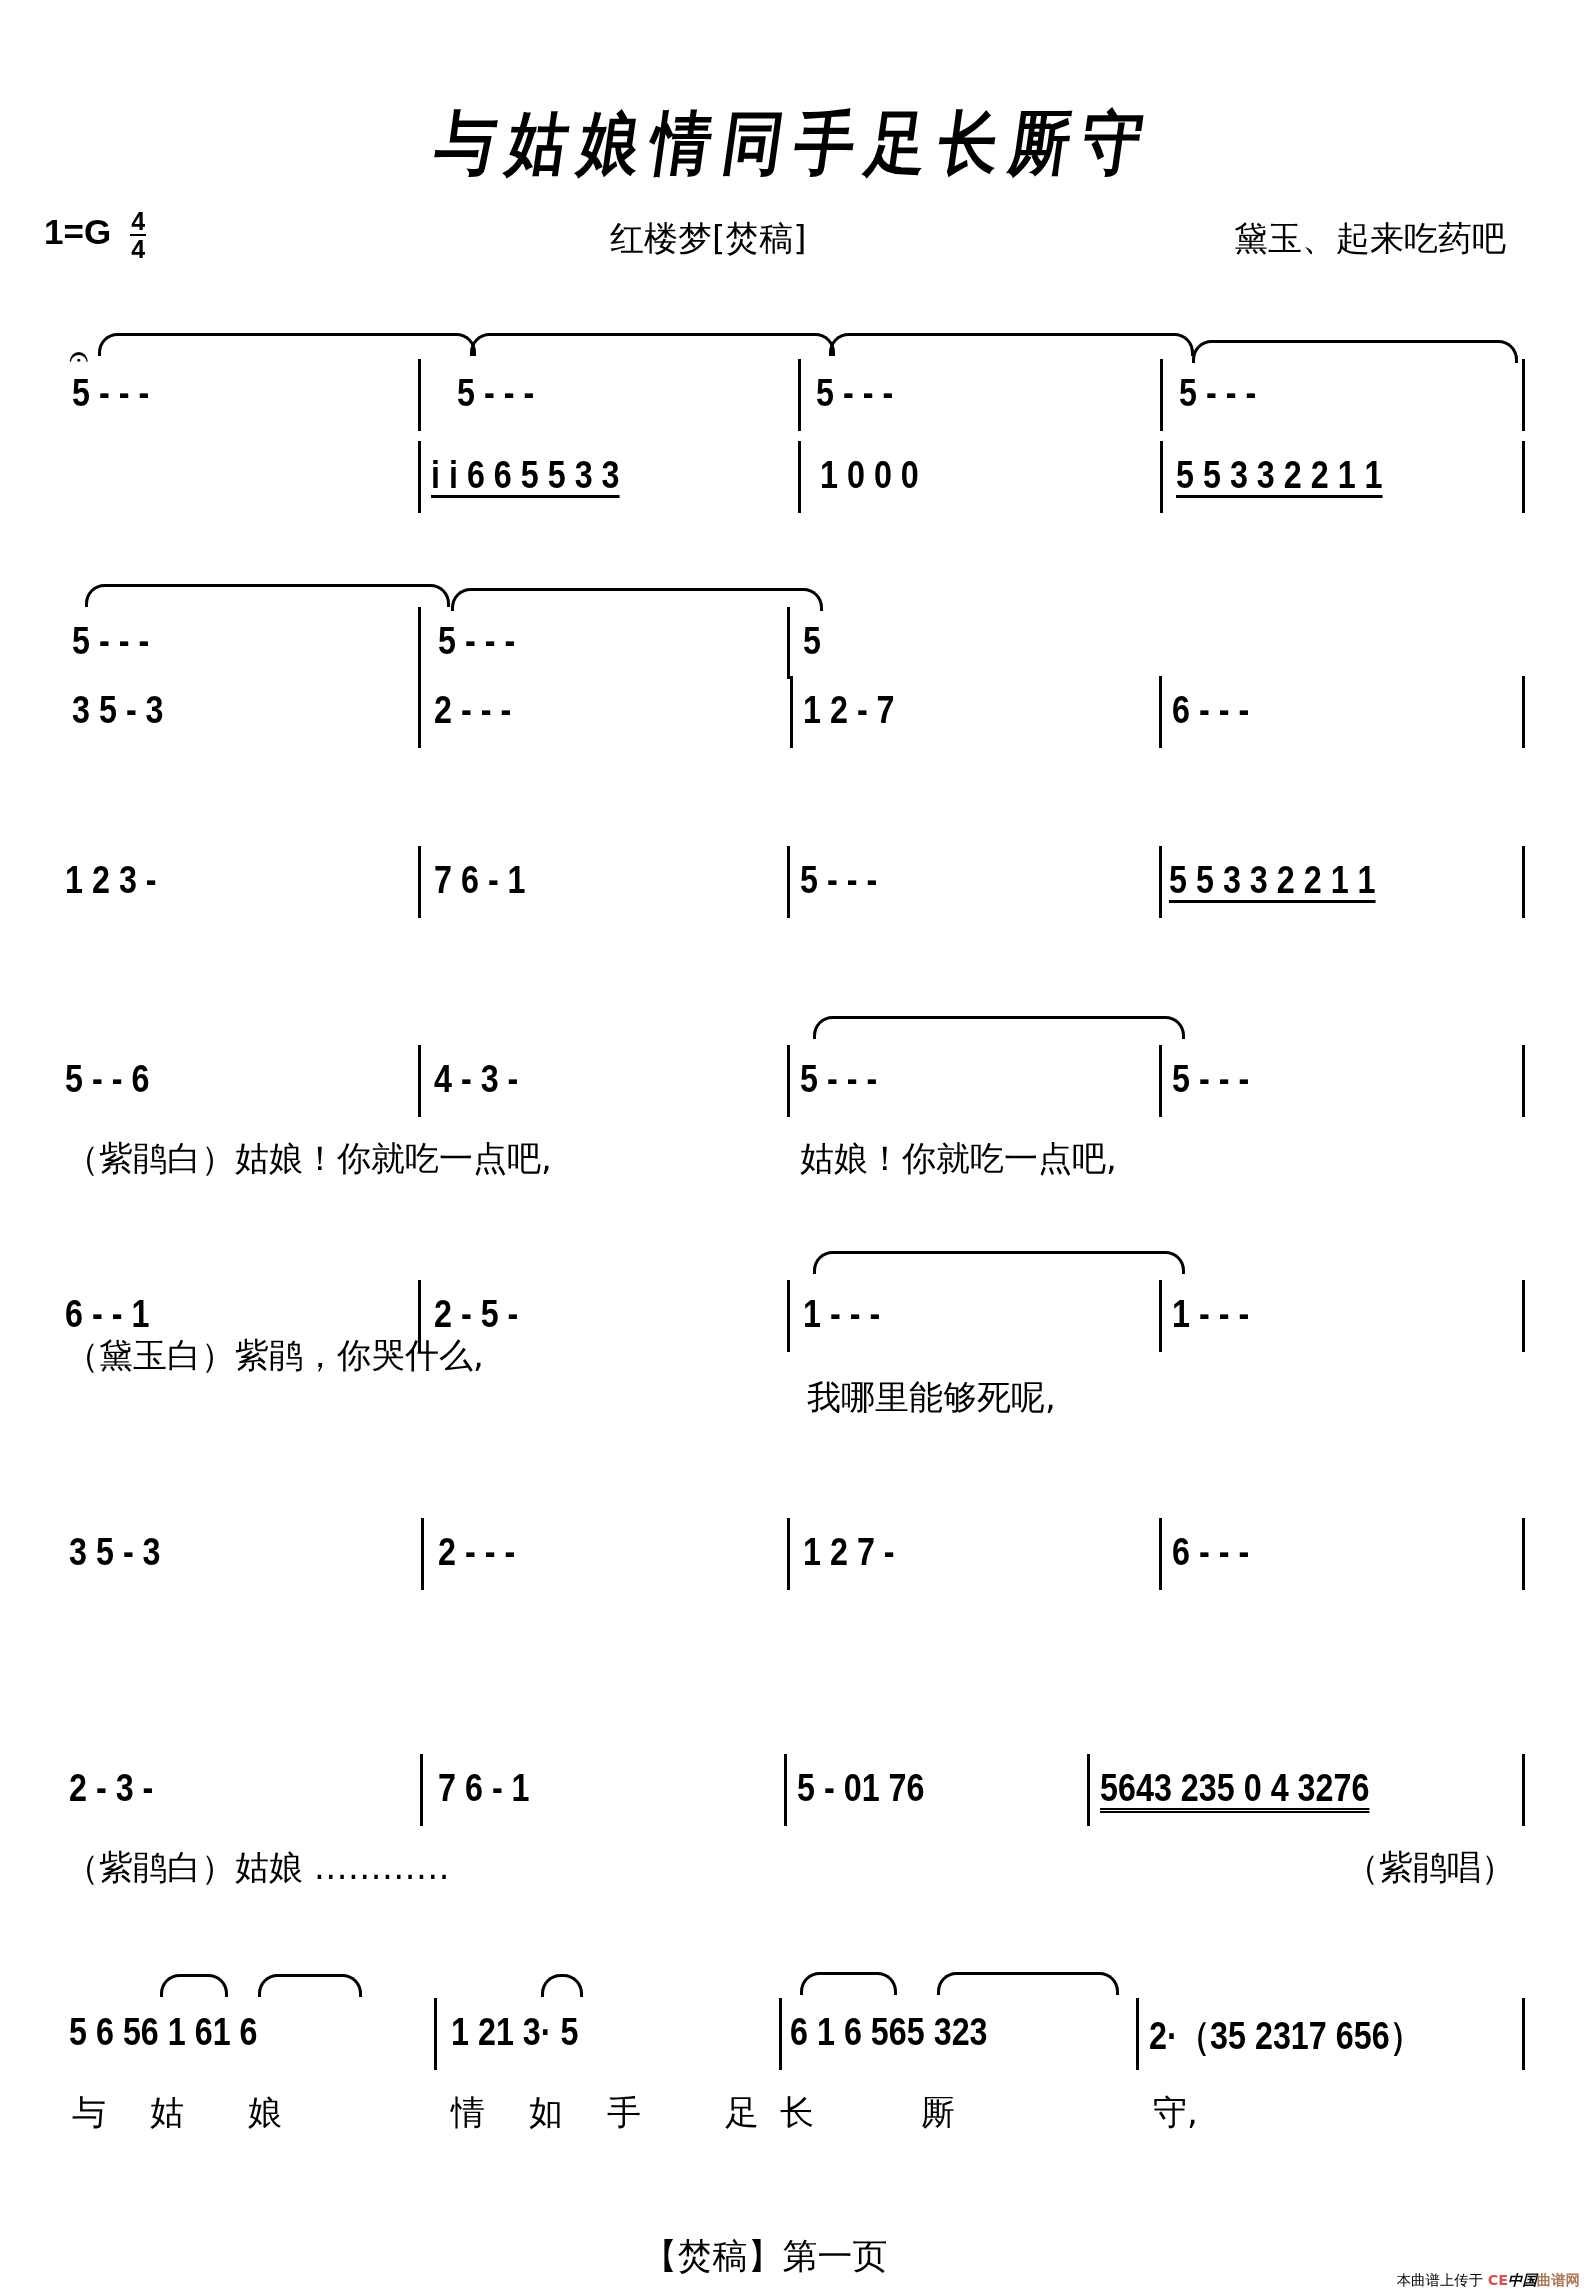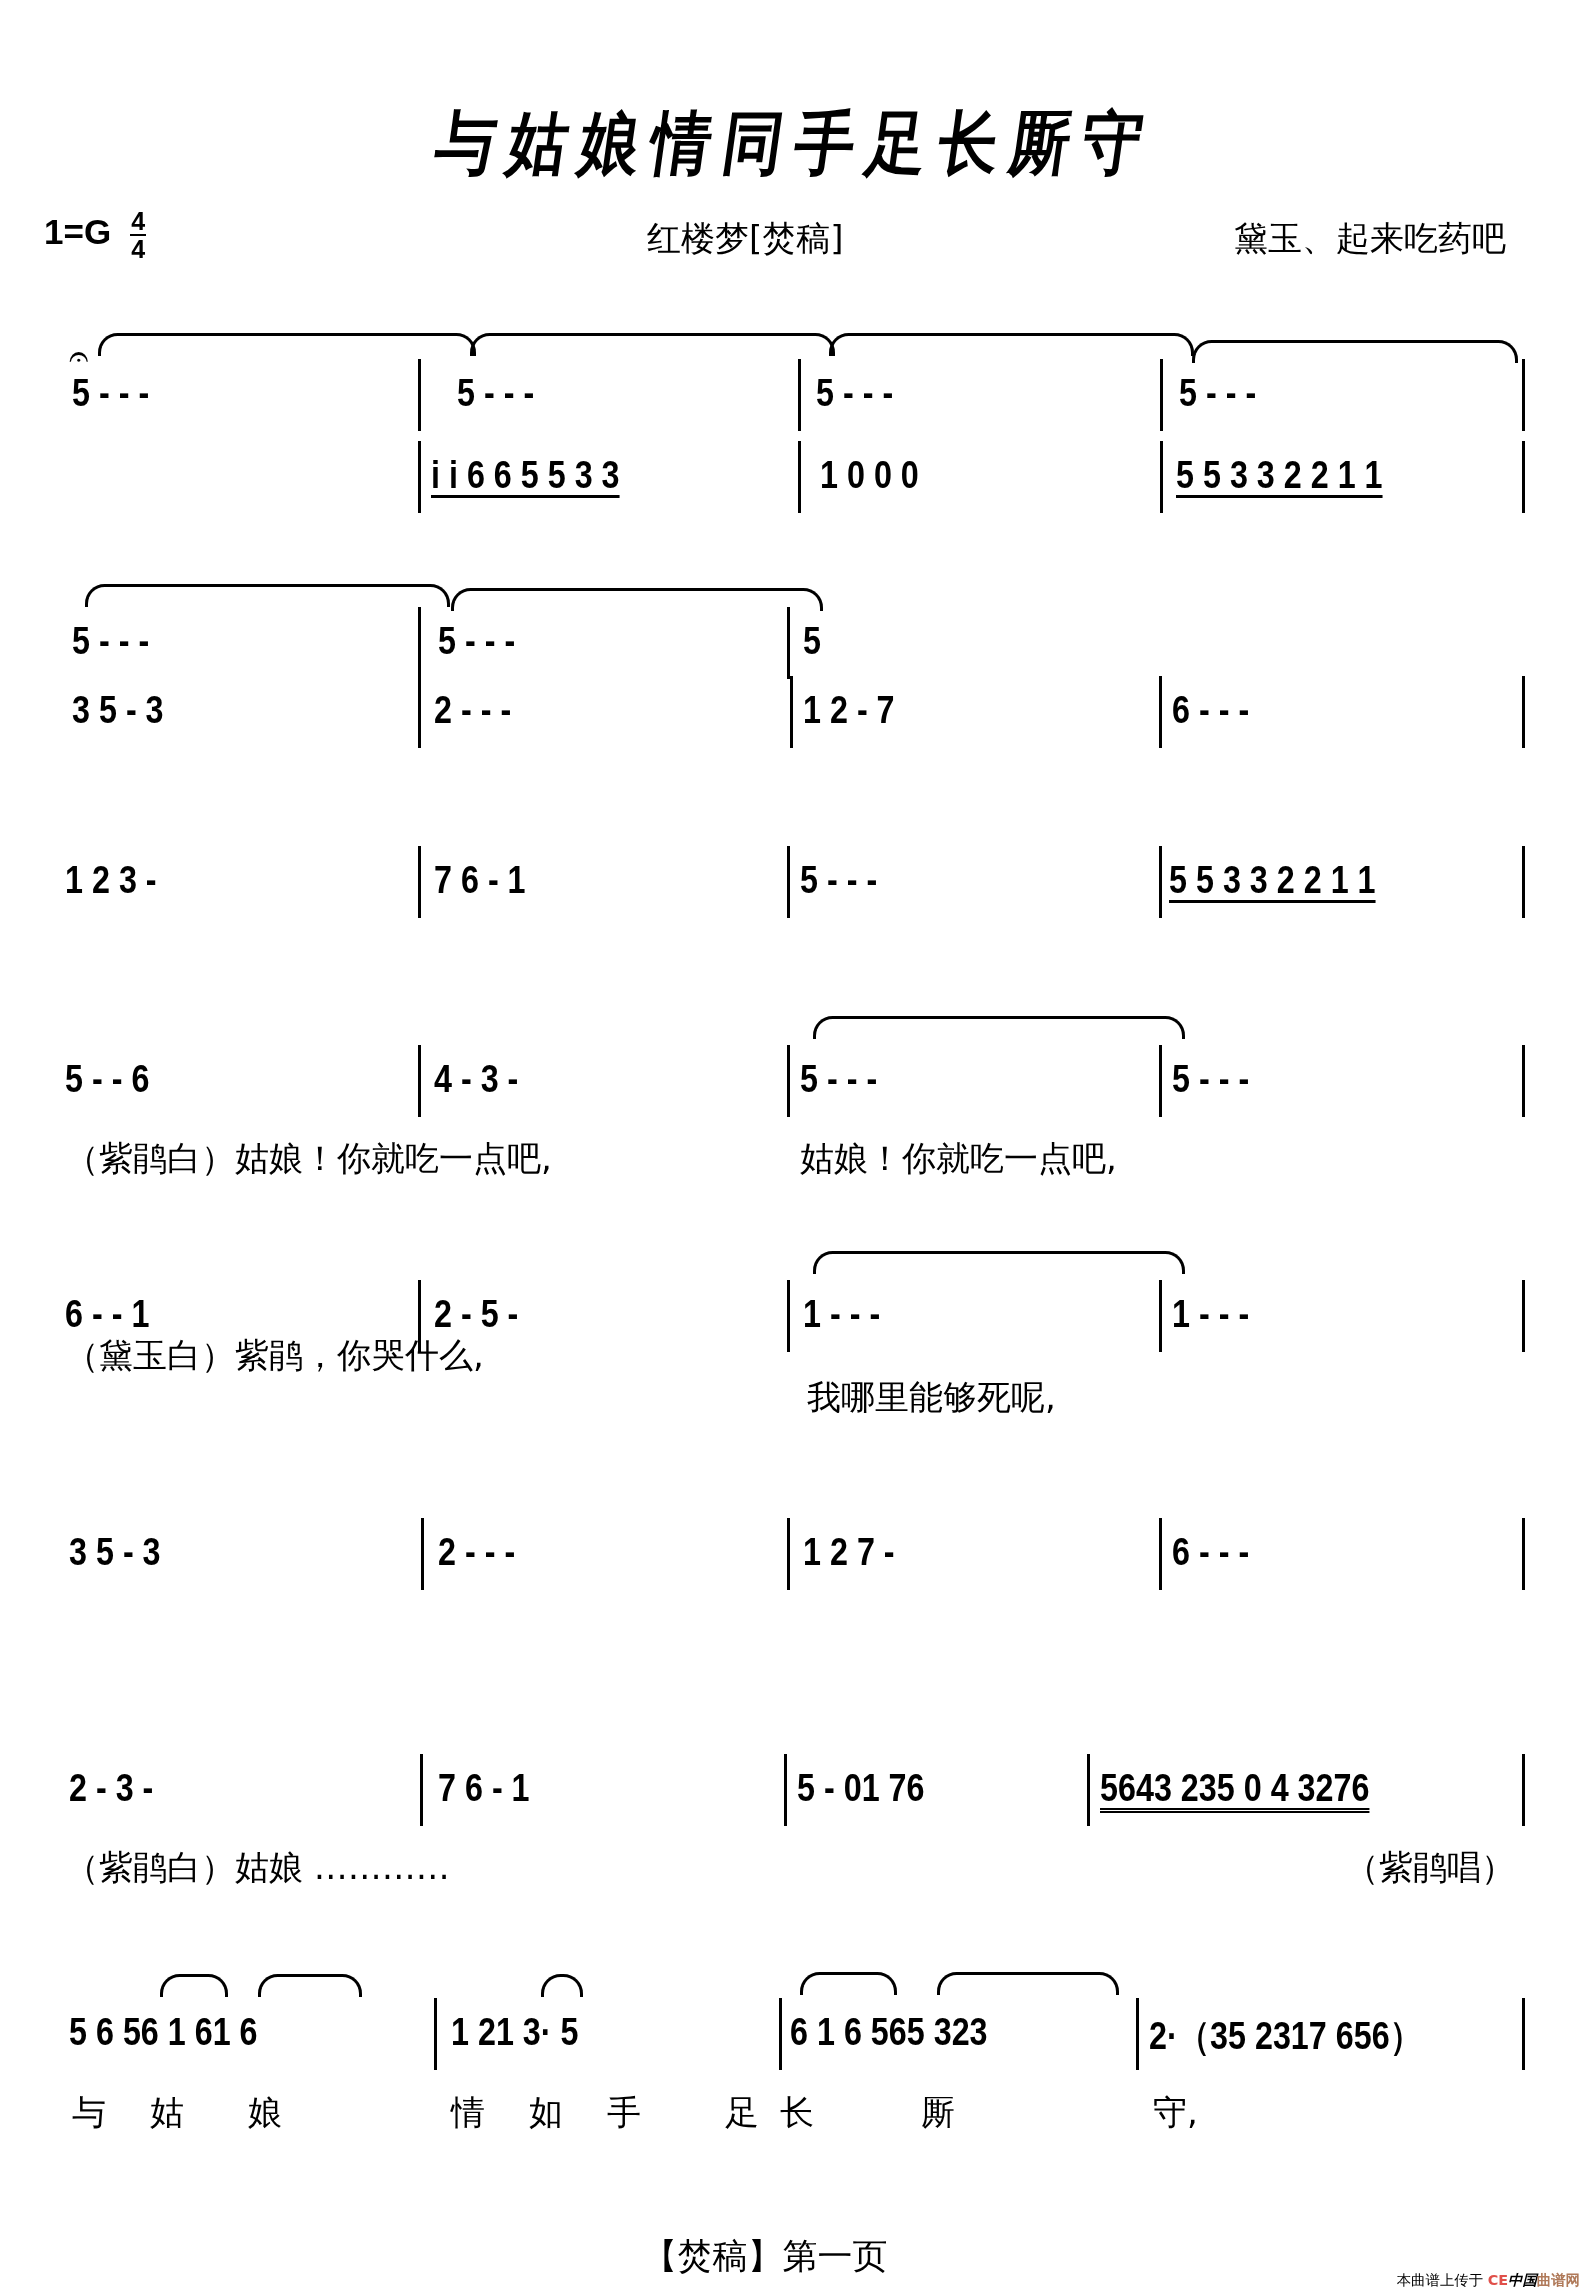--- a/index.html
+++ b/index.html
@@ -29,21 +29,21 @@
 
 <div class="abs title">与姑娘情同手足长厮守</div>
 
 <div class="abs key">
   <span>1=G</span>
   <span class="frac">
     <span class="n">4</span>
     <span>4</span>
   </span>
 </div>
-<div class="abs hdr" style="left:647px;">红楼梦[焚稿]</div>
+<div class="abs hdr" style="left:610px;">红楼梦[焚稿]</div>
 <div class="abs hdr" style="left:1234px;">黛玉、起来吃药吧</div>
 
 <span class="fermata">𝄐</span>
 <div class="tie" style="left:98px; top:333px; width:372px;"></div>
 <div class="tie" style="left:470px; top:333px; width:359px;"></div>
 <div class="tie" style="left:829px; top:333px; width:359px;"></div>
 <div class="tie" style="left:1192px; top:340px; width:320px;"></div>
 <div class="row" style="top:372px;">
   <span class="cell" style="left:72px;">5  -  -  -</span>
   <span class="bar" style="left:418px;"></span>

